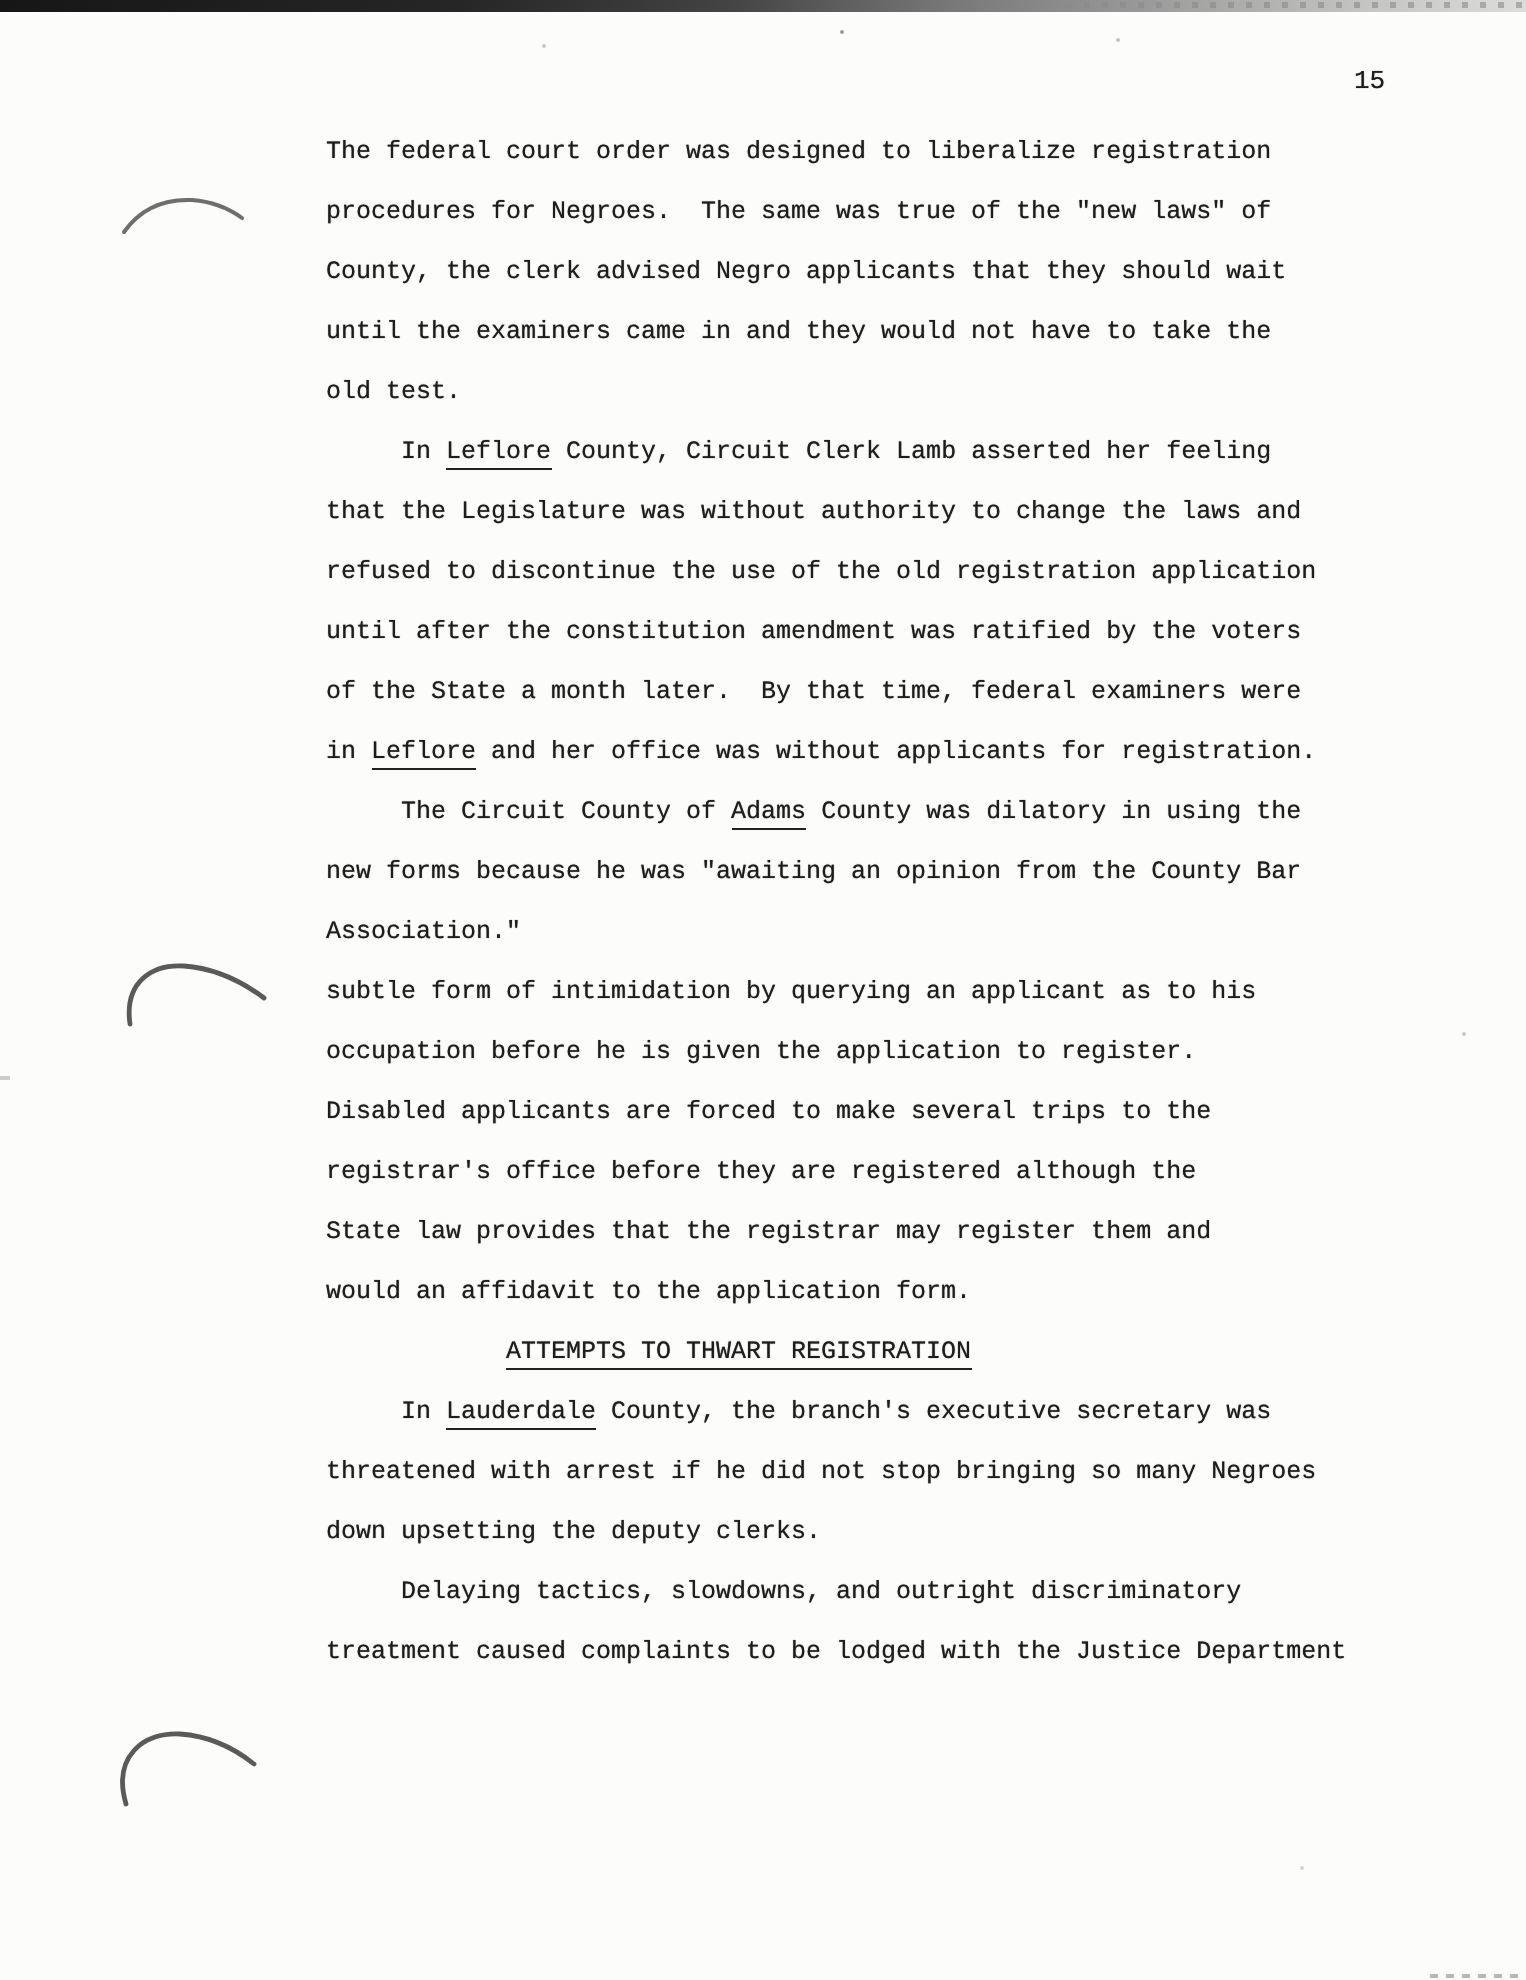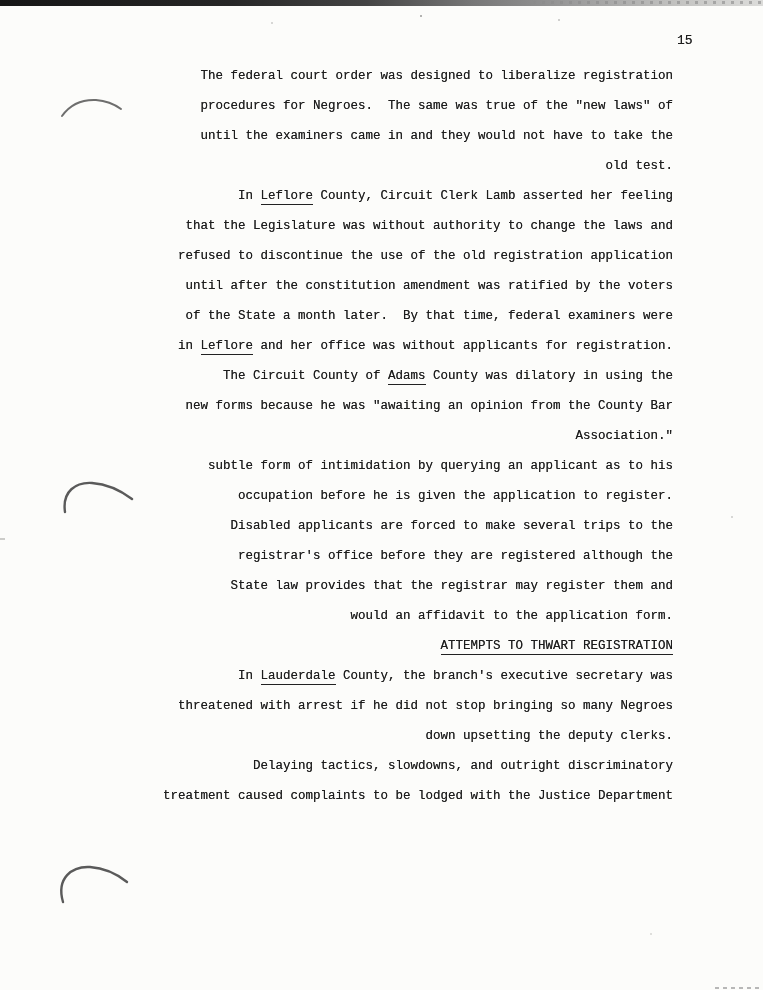--- a/index.html
+++ b/index.html
@@ -30,39 +30,40 @@
     position:absolute;left:649px;top:33px;
     font-size:13px;line-height:16px;
     text-shadow:0 0 .5px rgba(25,25,25,.75);
     margin-left:28px;
   }
   .text-flow{
     position:absolute;left:163px;top:61px;
     font-size:12.5px;line-height:30px;
     text-shadow:0 0 .5px rgba(25,25,25,.75);
   }
-  .line{white-space:pre;height:30px;text-align:right;}
+  .line{white-space:pre;height:30px;}
   .u{border-bottom:1.4px solid #222;padding-bottom:1px;}
   .margin-mark{position:absolute;}
   .speck{position:absolute;background:#9b9b98;border-radius:50%;}
 </style>
 </head>
 <body>
 
 <div class="page">
 
   <div class="scan-band"></div>
   <div class="scan-band-dots"></div>
 
   <div class="page-number">15</div>
 
   <div class="text-flow">
       <div>
         <div class="line"><span>The federal court order was designed to liberalize registration</span></div>
         <div class="line"><span>procedures for Negroes.  The same was true of the "new laws" of</span></div>
+        <div class="line"><span>County, the clerk advised Negro applicants that they should wait</span></div>
         <div class="line"><span>until the examiners came in and they would not have to take the</span></div>
         <div class="line"><span>old test.</span></div>
       </div>
       <div>
         <div class="line"><span>     In </span><span class="u">Leflore</span><span> County, Circuit Clerk Lamb asserted her feeling</span></div>
         <div class="line"><span>that the Legislature was without authority to change the laws and</span></div>
         <div class="line"><span>refused to discontinue the use of the old registration application</span></div>
         <div class="line"><span>until after the constitution amendment was ratified by the voters</span></div>
         <div class="line"><span>of the State a month later.  By that time, federal examiners were</span></div>
         <div class="line"><span>in </span><span class="u">Leflore</span><span> and her office was without applicants for registration.</span></div>

